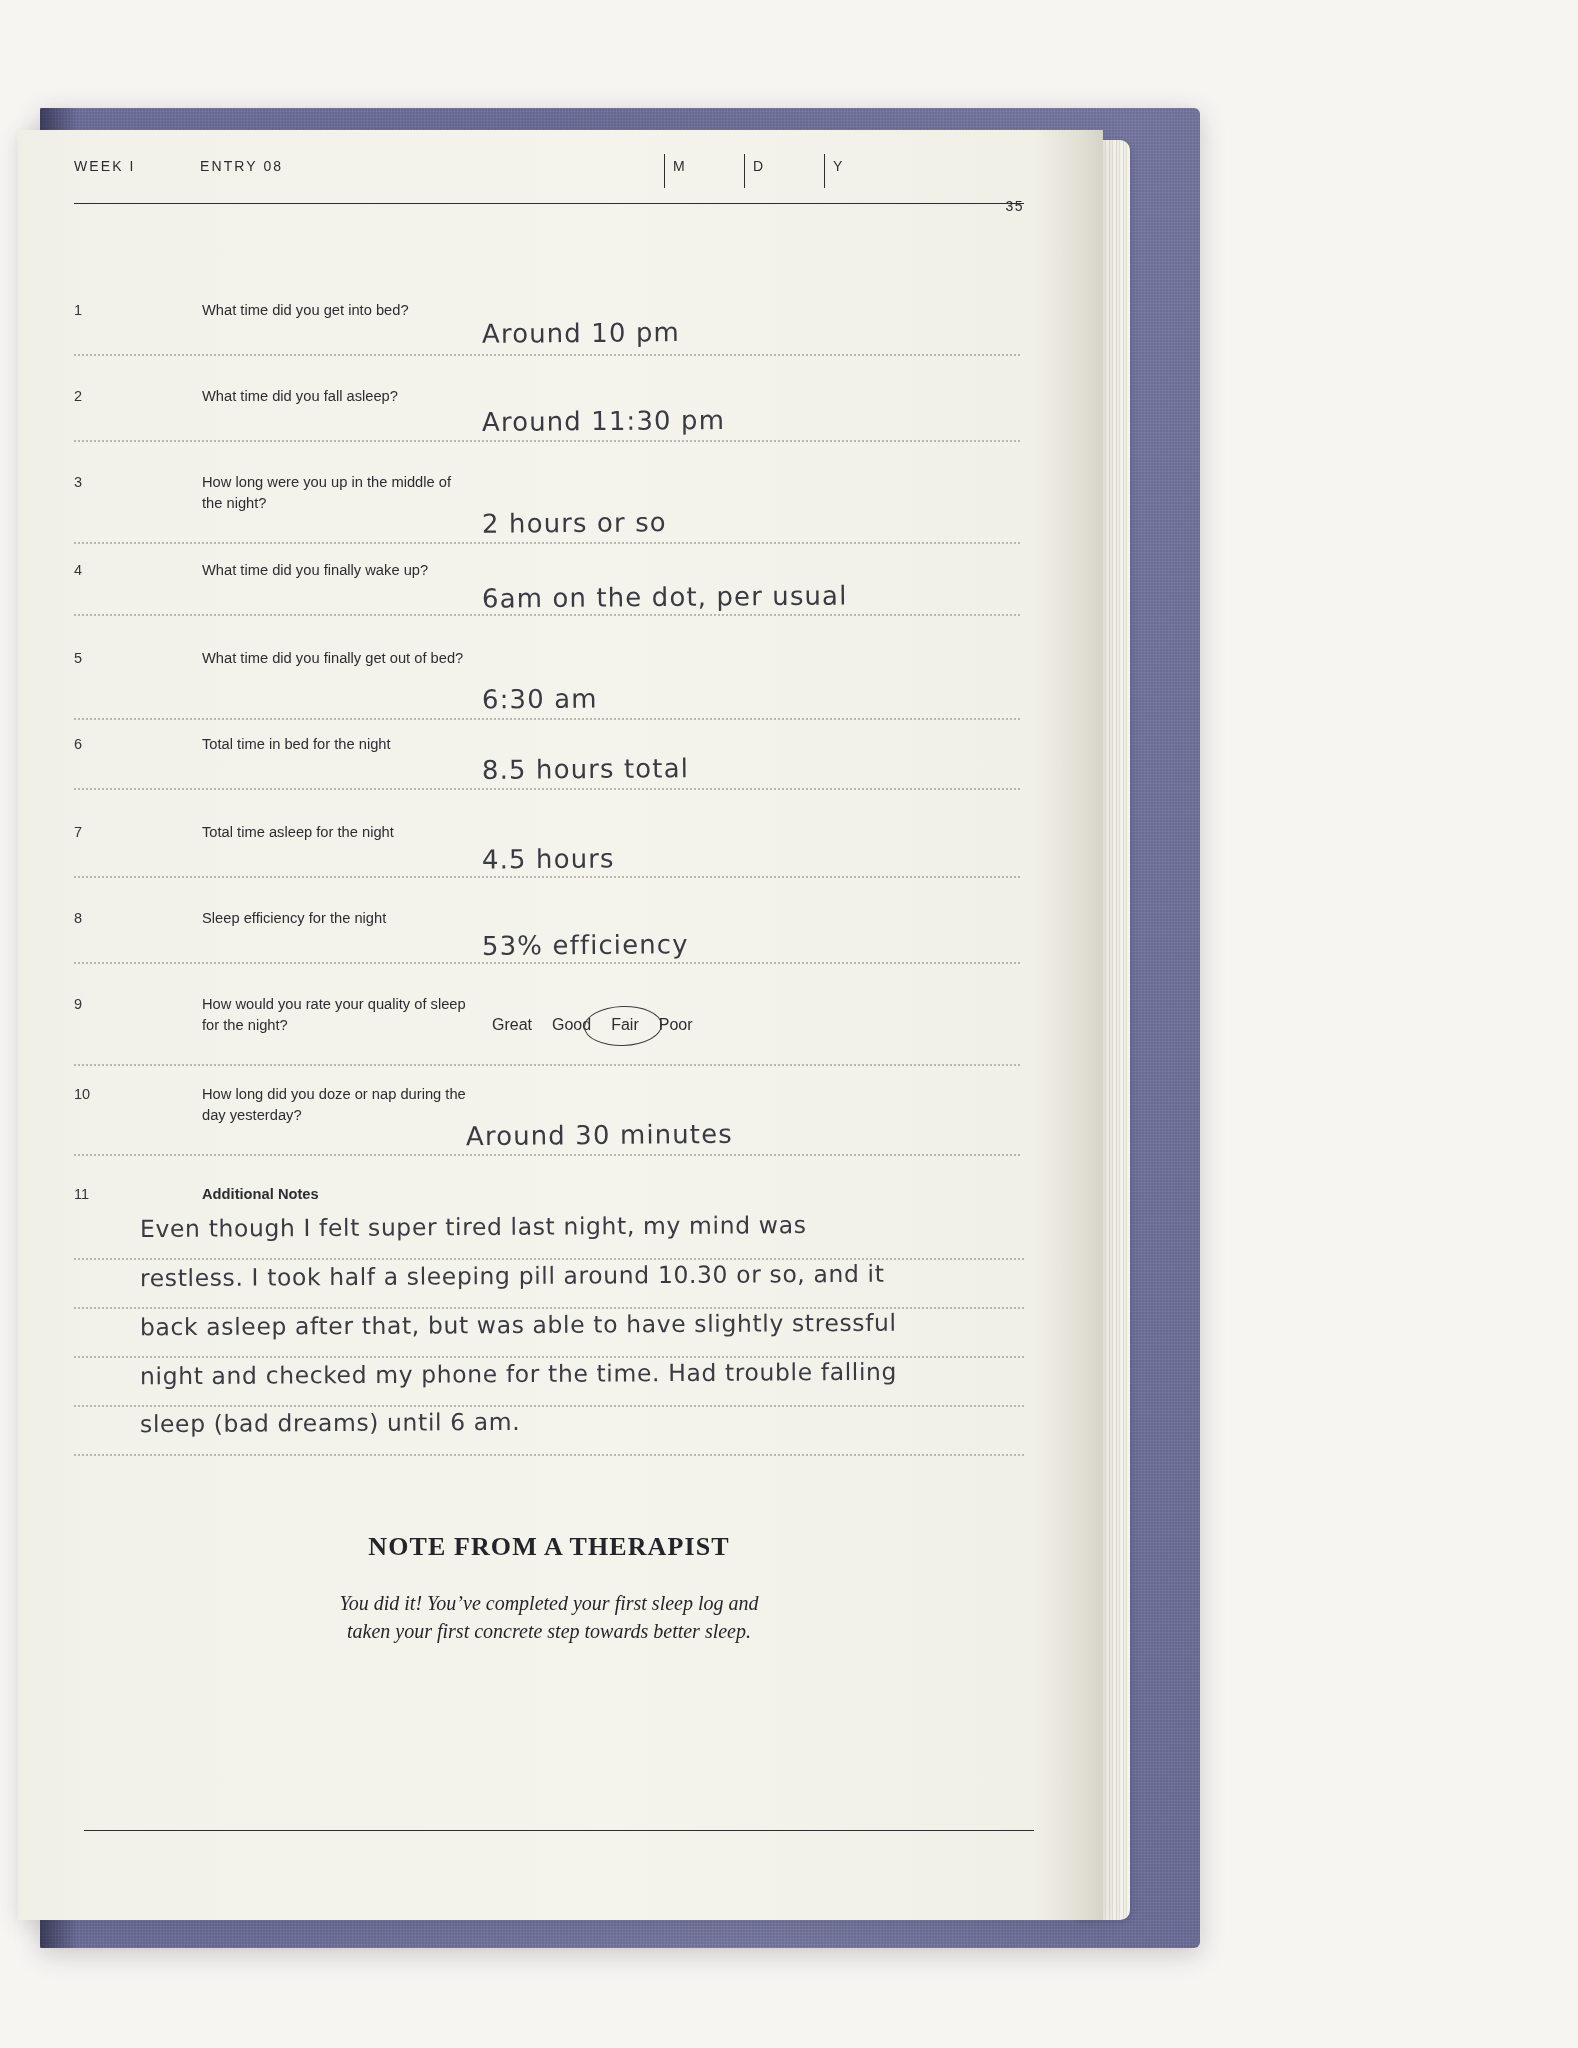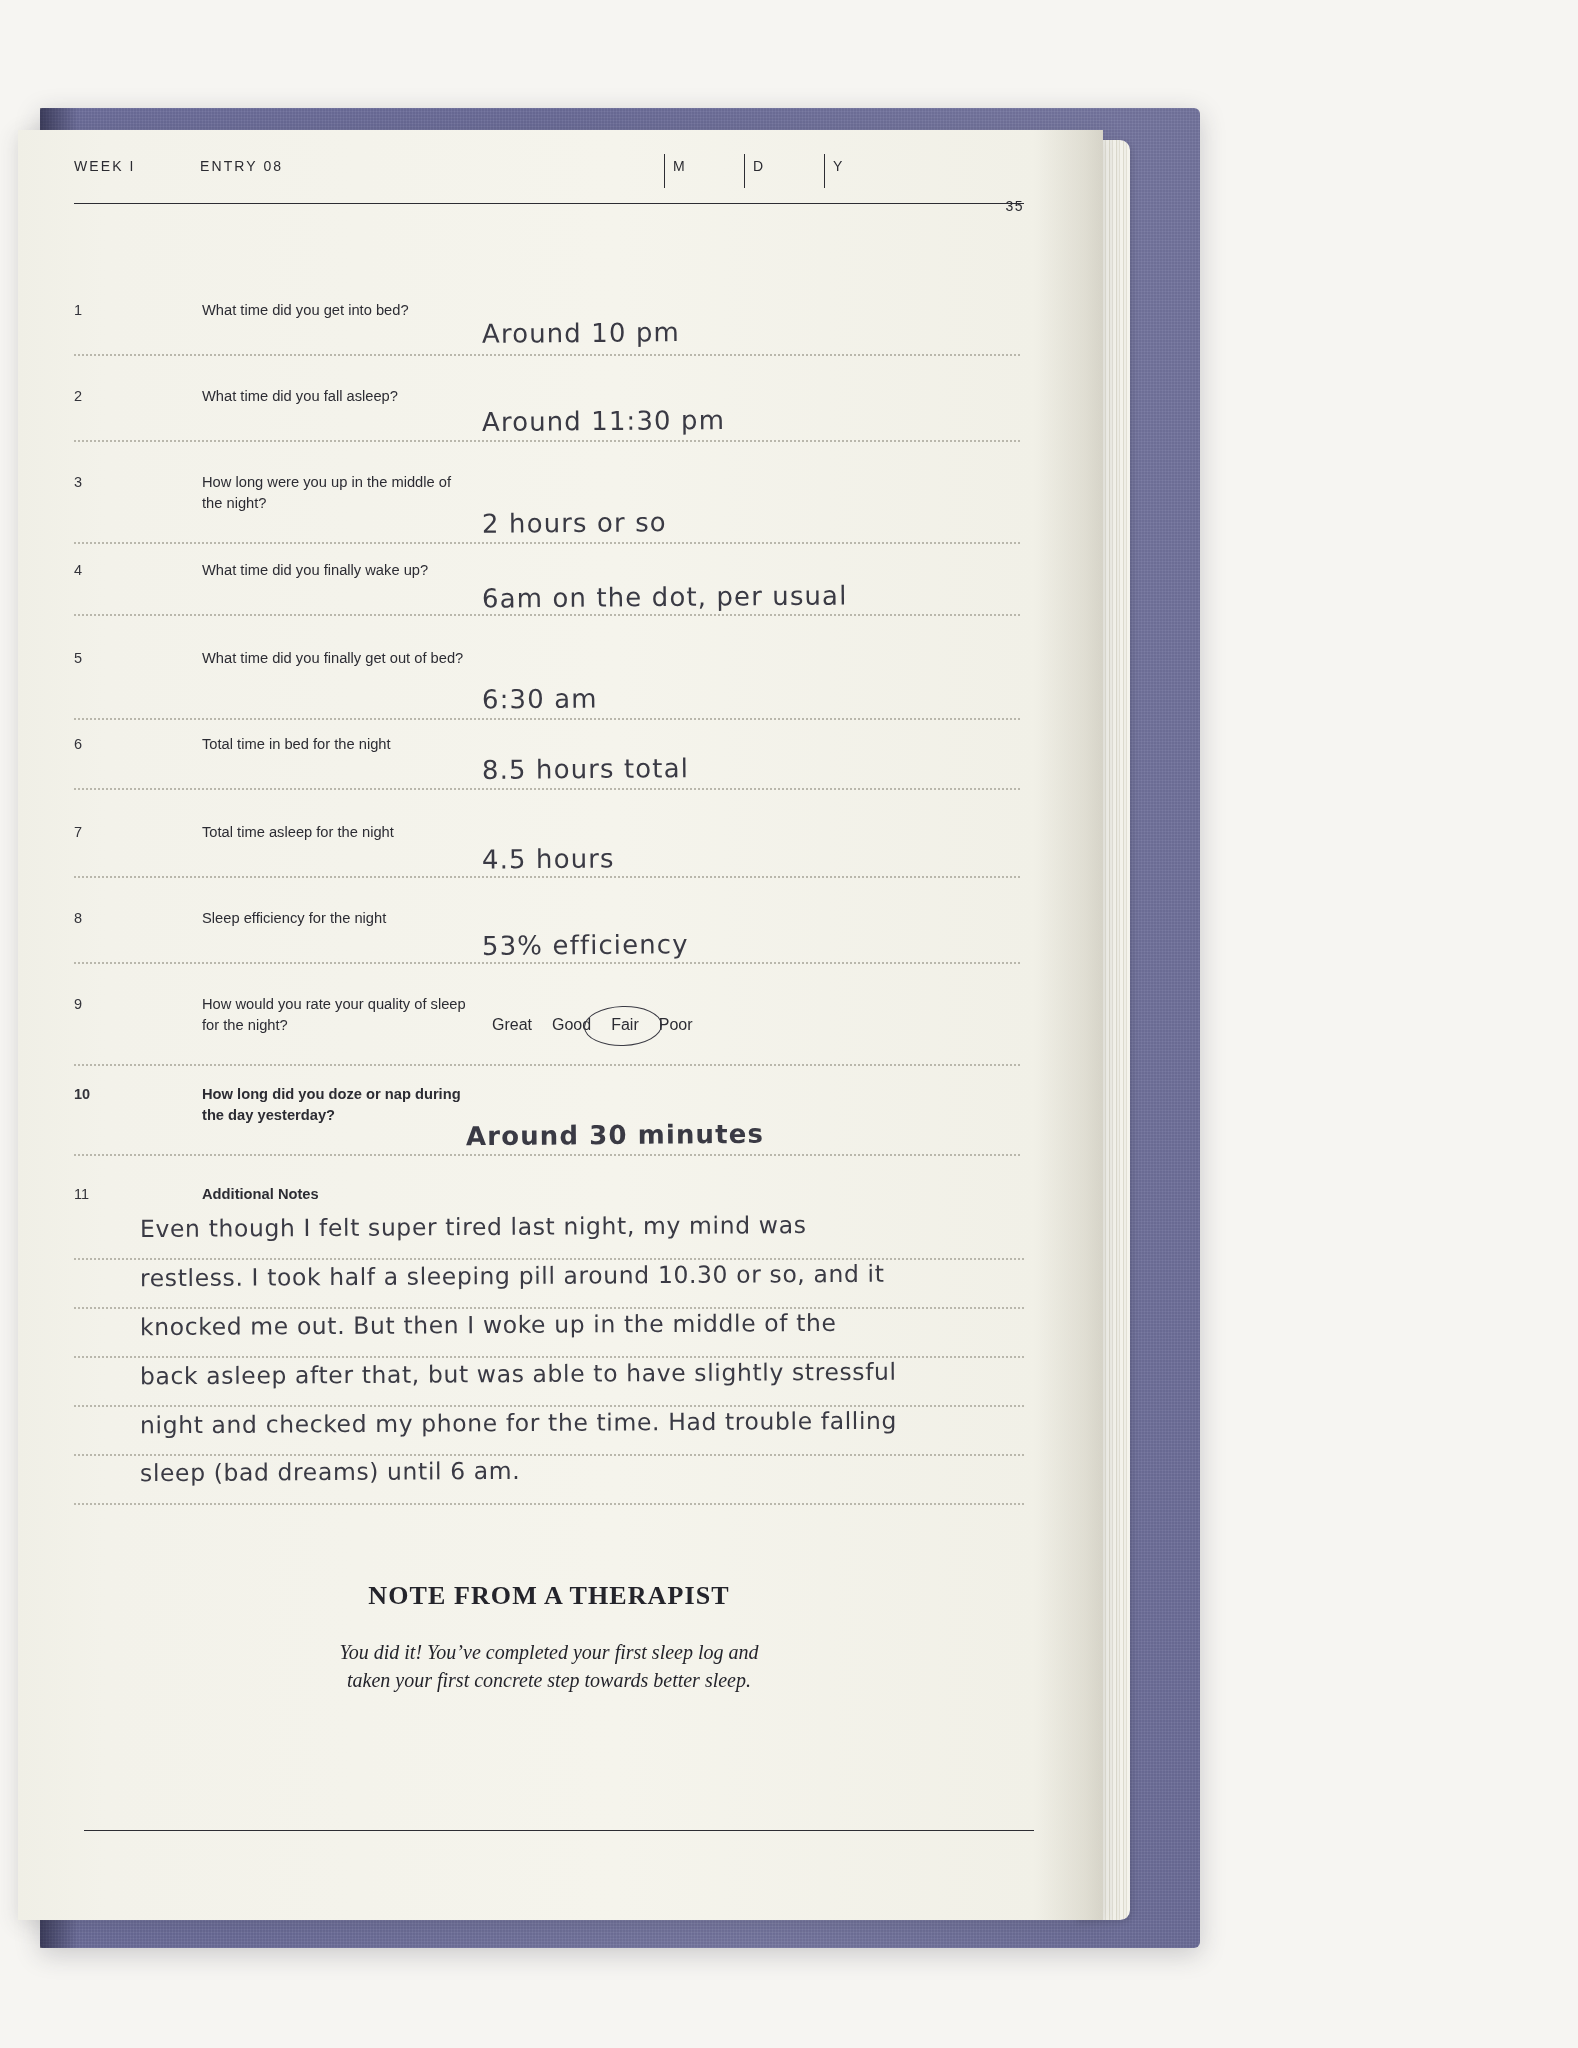--- a/index.html
+++ b/index.html
@@ -164,21 +164,21 @@
 
   .row.r1 { height: 86px; }
   .row.r2 { height: 86px; }
   .row.r3 { height: 88px; }
   .row.r4 { height: 88px; }
   .row.r5 { height: 86px; }
   .row.r6 { height: 88px; }
   .row.r7 { height: 86px; }
   .row.r8 { height: 86px; }
   .row.r9 { height: 90px; }
-  .row.r10 { height: 96px; font-weight: bold; }
+  .row.r10 { height: 96px; }
 
   
   .rating {
     position: absolute;
     left: 408px;
     top: 16px;
     width: 470px;
     display: flex;
     justify-content: flex-start;
     align-items: center;
@@ -380,23 +380,20 @@
       </div>
 
       <div class="notes-lines">
         <div class="nline">
           <span>Even though I felt super tired last night, my mind was</span>
         </div>
         <div class="nline">
           <span>restless. I took half a sleeping pill around 10.30 or so, and it</span>
         </div>
         <div class="nline">
-          <span>knocked me out. But then I woke up in the middle of the</span>
-        </div>
-        <div class="nline">
           <span>back asleep after that, but was able to have slightly stressful</span>
         </div>
         <div class="nline">
           <span>night and checked my phone for the time. Had trouble falling</span>
         </div>
         <div class="nline">
           <span>sleep (bad dreams) until 6 am.</span>
         </div>
       </div>
 

